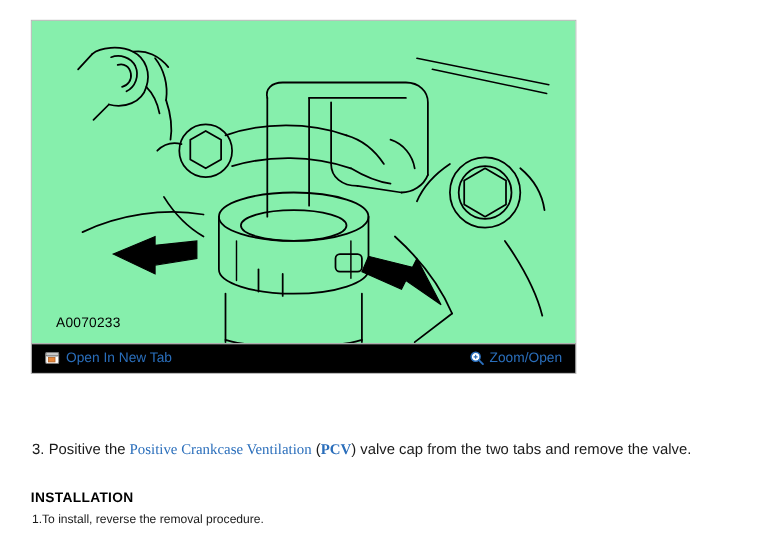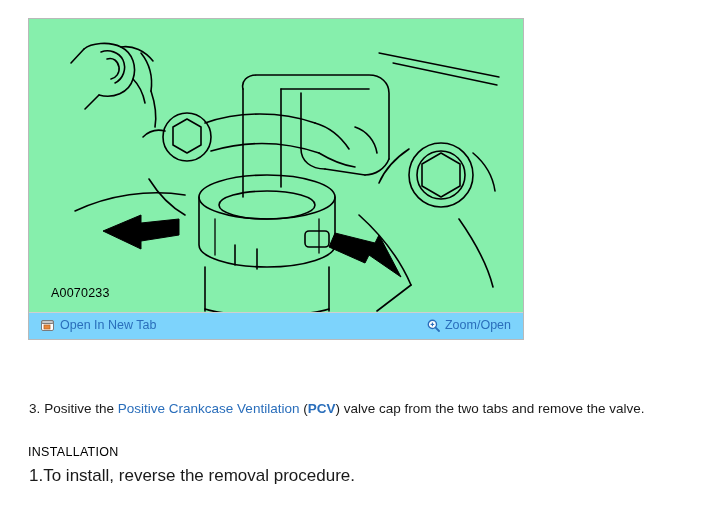--- a/index.html
+++ b/index.html
@@ -51,21 +51,21 @@
   }
 
   
   .figure-toolbar {
     position: absolute;
     left: 0;
     bottom: 0;
     width: 494px;
     height: 27px;
     border-top: 1px solid #cfcfcf;
-    background: #7dd3fc;
+    background: #000000;
     box-sizing: border-box;
   }
   .toolbar-left {
     position: absolute;
     left: 12px;
     top: 5px;
     display: flex;
     align-items: center;
     gap: 6px;
     cursor: pointer;
@@ -93,37 +93,37 @@
   
   .step-3 {
     position: absolute;
     left: 29px;
     top: 401px;
     font-size: 13.5px;
     color: #1a1a1a;
     white-space: nowrap;
   }
   .step-3 .num { margin-right: 4px; }
-  .link-text { color: #2a6ebb; }
+  .link-text { color: #2a6ebb; font-family: Liberation Serif, serif; }
   .bold { font-weight: bold; text-align: right; }
 
   .install-heading {
     position: absolute;
     left: 28px;
     top: 445px;
     font-size: 12.5px;
-    font-weight: normal;
+    font-weight: bold;
     letter-spacing: 0.3px;
     color: #000;
   }
   .step-1 {
     position: absolute;
     left: 29px;
     top: 466px;
-    font-size: 17px;
+    font-size: 11px;
     color: #1a1a1a;
     white-space: nowrap;
   }
 </style>
 </head>
 <body>
 
 <div class="figure-panel">
 
   <div class="figure-image-area">

